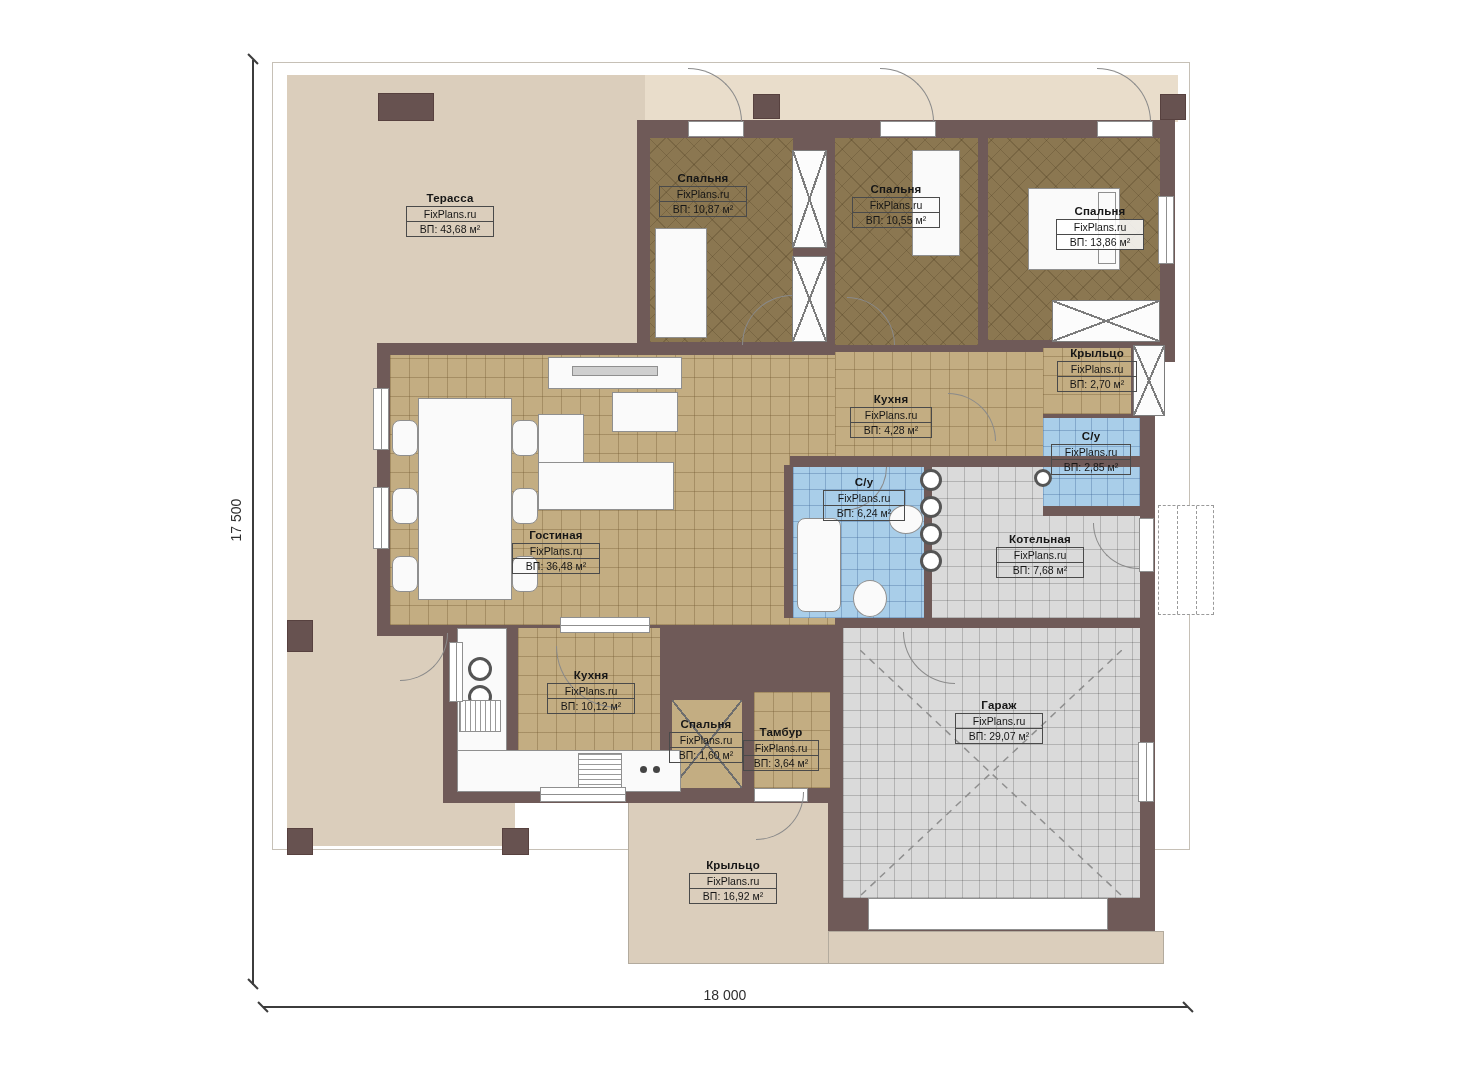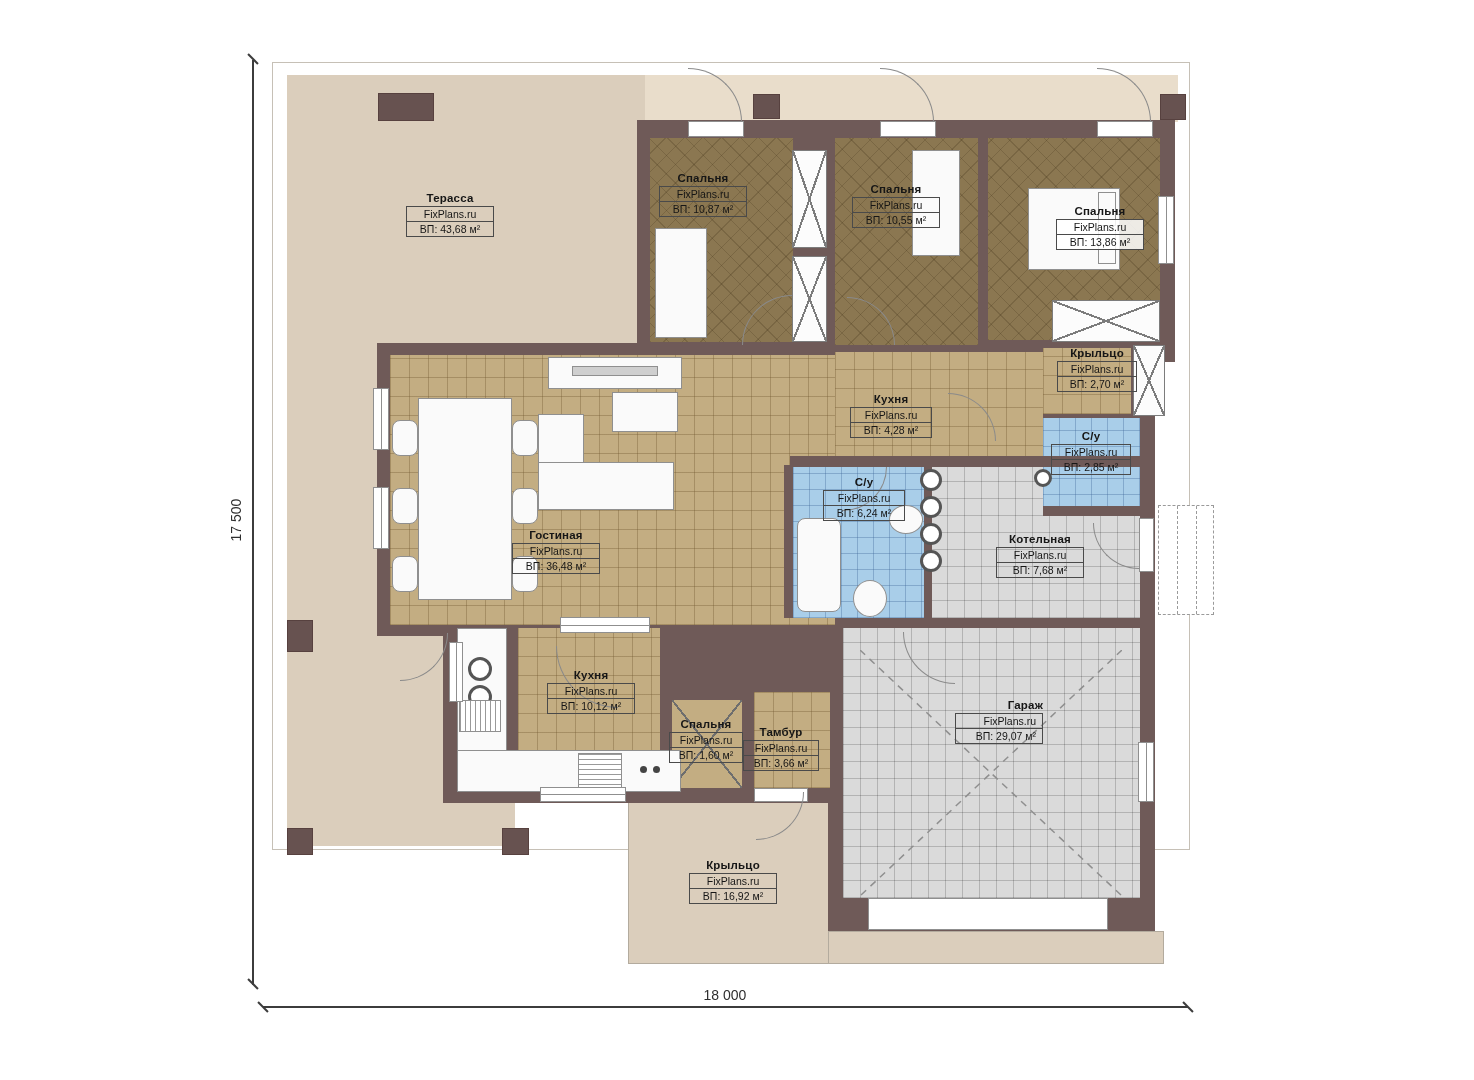--- a/index.html
+++ b/index.html
@@ -241,23 +241,23 @@
     <div class="ar">ВП: 10,12 м²</div></div>
   </div>
   <div class="abs rlabel" style="left:706px;top:718px;">
     <div class="nm">Спальня</div>
     <div class="bx" style="min-width:72px;"><div class="site">FixPlans.ru</div>
     <div class="ar">ВП: 1,60 м²</div></div>
   </div>
   <div class="abs rlabel" style="left:781px;top:726px;">
     <div class="nm">Тамбур</div>
     <div class="bx" style="min-width:74px;"><div class="site">FixPlans.ru</div>
-    <div class="ar">ВП: 3,66 м²</div></div>
-  </div>
-  <div class="abs rlabel" style="left:999px;top:699px;text-align:right;">
+    <div class="ar">ВП: 3,64 м²</div></div>
+  </div>
+  <div class="abs rlabel" style="left:999px;top:699px;">
     <div class="nm">Гараж</div>
     <div class="bx"><div class="site">FixPlans.ru</div>
     <div class="ar">ВП: 29,07 м²</div></div>
   </div>
   <div class="abs rlabel" style="left:733px;top:859px;">
     <div class="nm">Крыльцо</div>
     <div class="bx"><div class="site">FixPlans.ru</div>
     <div class="ar">ВП: 16,92 м²</div></div>
   </div>
 

